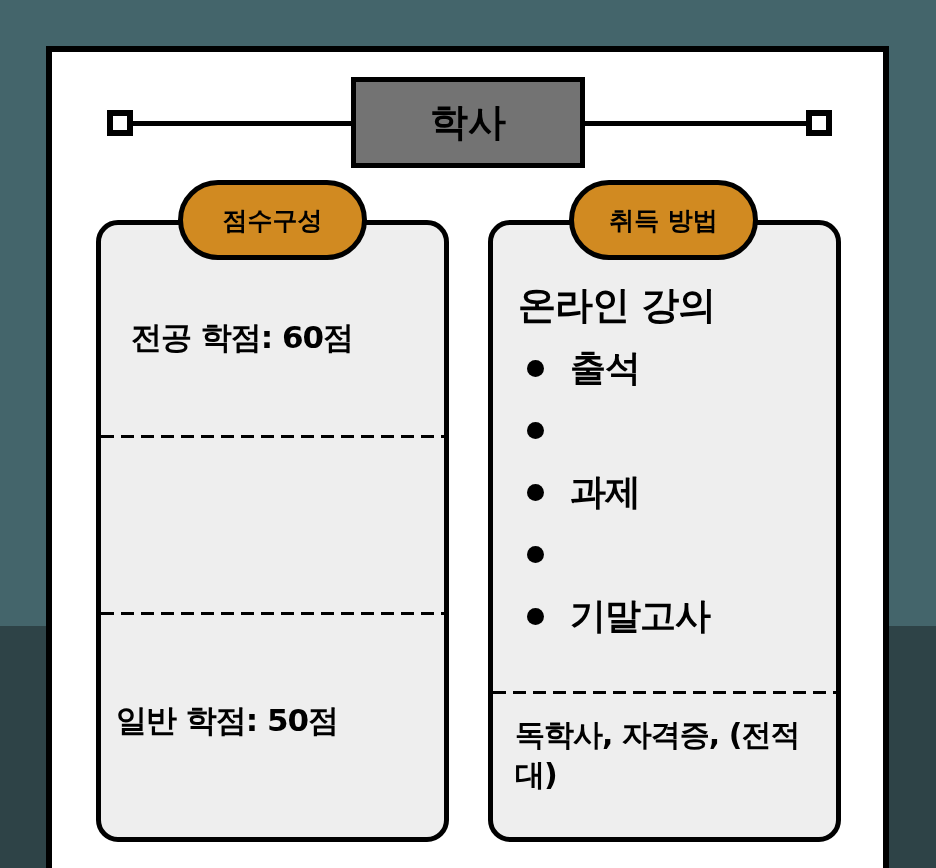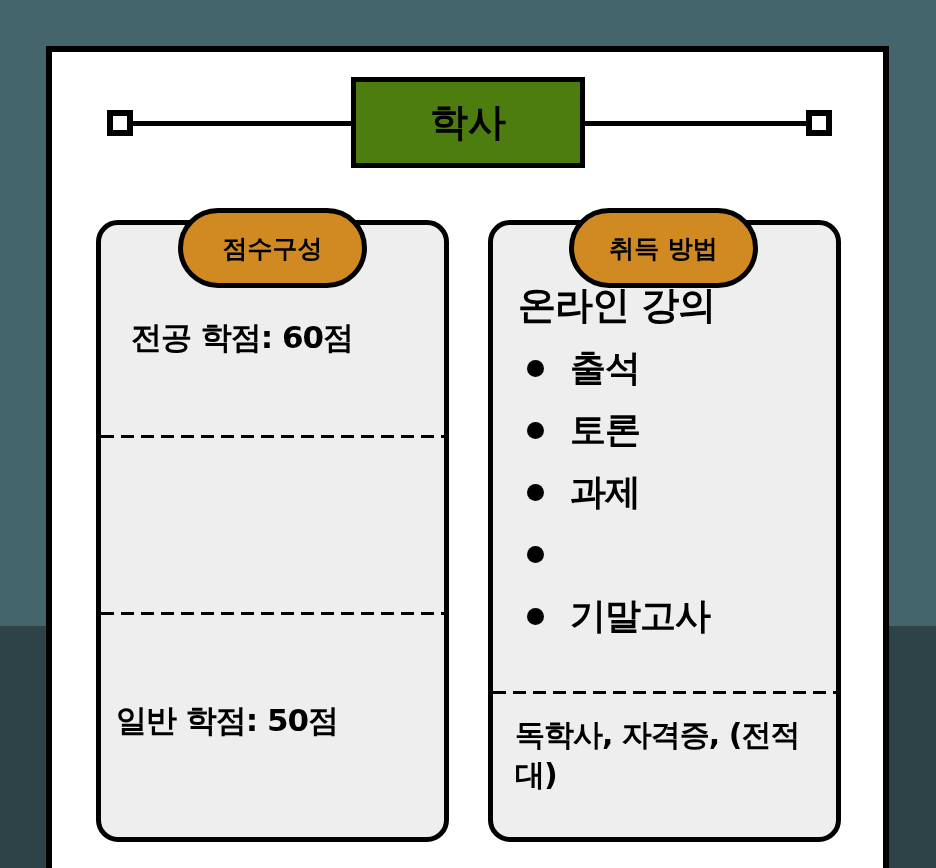--- a/index.html
+++ b/index.html
@@ -19,37 +19,36 @@
     }
     .connector {
       position: absolute; top: 121px; height: 5px; background: #000;
     }
     .endpoint {
       position: absolute; top: 110px; width: 26px; height: 26px;
       border: 6px solid #000; background: #fff;
     }
     .title-box {
       position: absolute; left: 351px; top: 77px; width: 234px; height: 91px;
-      border: 5px solid #000; background: #4d7c0f;
+      border: 5px solid #000; background: #737373;
       display: flex; align-items: center; justify-content: center;
       font-size: 38px; font-weight: bold; color: #000;
     }
     .card {
       position: absolute; top: 220px; height: 622px;
       border: 5px solid #000; border-radius: 22px;
       background: #eeeeee;
     }
     .pill {
       position: absolute; top: 180px; width: 189px; height: 80px;
       border: 5px solid #000; border-radius: 40px;
       background: #d18a21;
       display: flex; align-items: center; justify-content: center;
       font-size: 25px; font-weight: bold; color: #000;
       z-index: 3;
-      margin-top: 28px;
     }
     .dash {
       position: absolute; left: 0; right: 0; height: 3px;
       background-image: linear-gradient(to right, #000 0 13px, transparent 13px 20px);
       background-size: 20px 3px;
       background-repeat: repeat-x;
     }
     .score-text {
       position: absolute; font-size: 31px; font-weight: bold; color: #000;
       letter-spacing: -1px; white-space: nowrap;
@@ -99,21 +98,20 @@
 <div class="pill" style="left:569px;">취득 방법</div>
 <div class="card" style="left:488px; width:353px;">
   <div class="method-heading">온라인 강의</div>
   <ul class="method-list">
     <li>
         <span class="bullet"></span>
         <span>출석</span>
       </li>
     <li>
         <span class="bullet"></span>
-        <span>토론</span>
       </li>
     <li>
         <span class="bullet"></span>
         <span>과제</span>
       </li>
     <li>
         <span class="bullet"></span>
       </li>
     <li>
         <span class="bullet"></span>

